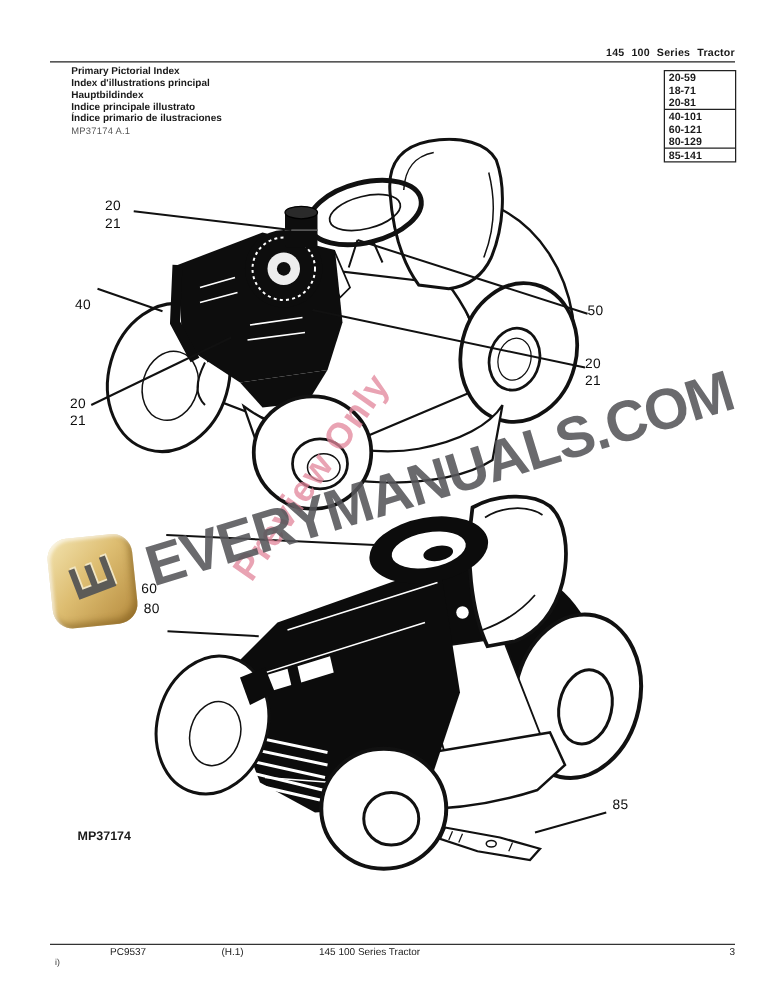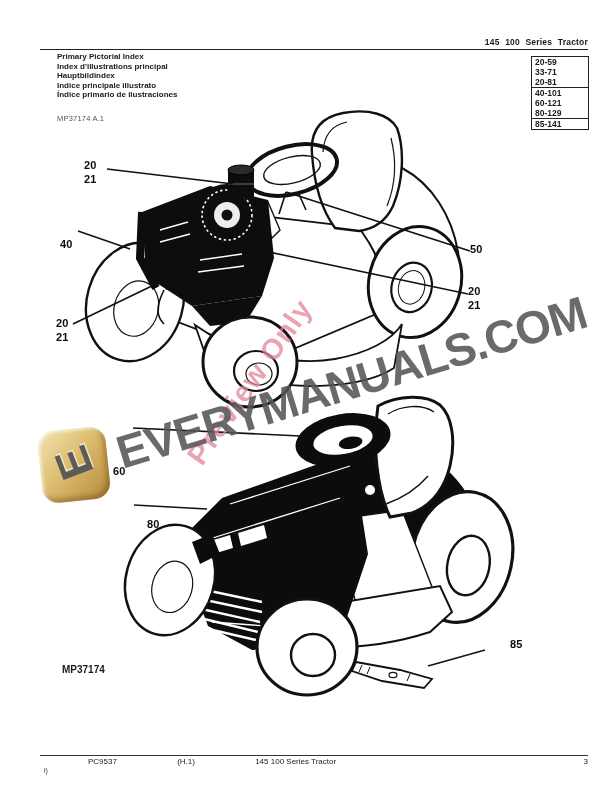--- a/index.html
+++ b/index.html
@@ -8,35 +8,35 @@
     font-family:"Liberation Sans",sans-serif;color:#1a1a1a;margin:0 auto;
   }
   
   .hdr-title{
     position:absolute;left:40px;right:24px;top:37px;text-align:right;
     font-size:8.5px;font-weight:bold;word-spacing:3px;letter-spacing:.2px;
   }
   .hdr-rule{position:absolute;left:40px;right:24px;top:49px;border-top:1.3px solid #222;}
   
   .titles{position:absolute;left:57px;top:52px;font-size:8px;font-weight:bold;line-height:9.6px;}
-  .titles .ref{margin-top:14px;font-weight:400;font-size:7.5px;color:#555;letter-spacing:.2px;}
+  .titles .ref{margin-top:0;font-weight:400;font-size:7.5px;color:#555;letter-spacing:.2px;}
   
   .ptable{
     position:absolute;left:531px;top:56px;width:56px;
     border:1.4px solid #222;font-size:8.5px;font-weight:bold;
   }
   .ptable .grp{border-bottom:1.4px solid #222;}
   .ptable .grp:last-child{border-bottom:none;}
   .ptable .row{display:flex;justify-content:flex-start;align-items:center;height:10px;padding:0 3px;}
   
   .fig{position:absolute;z-index:10;}
   .fig svg{display:block;}
   
   .callout{
-    position:absolute;z-index:40;font-size:11px;font-weight:bold;line-height:13.5px;
+    position:absolute;z-index:40;font-size:11px;font-weight:normal;line-height:13.5px;
     color:#0d0d0d;letter-spacing:.2px;
   }
   
   .wm-preview{
     position:absolute;left:250px;top:382px;z-index:25;white-space:nowrap;
     transform:translate(-50%,-50%) rotate(-55deg);
     font-size:29px;font-weight:bold;color:#e2859a;opacity:.75;letter-spacing:1px;
   }
   .wm-site{
     position:absolute;left:110px;top:428px;z-index:30;white-space:nowrap;
@@ -82,21 +82,21 @@
     <div class="ref">MP37174 A.1</div>
   </div>
 
   <div class="ptable">
     <div class="grp">
       <div class="row">
         <span>20-</span>
         <span>59</span>
       </div>
       <div class="row">
-        <span>33-</span>
+        <span>18-</span>
         <span>71</span>
       </div>
       <div class="row">
         <span>20-</span>
         <span>81</span>
       </div>
     </div>
     <div class="grp">
       <div class="row">
         <span>40-</span>
@@ -262,24 +262,24 @@
     <div>20</div>
     <div>21</div>
   </div>
   <div class="callout" style="left:56px;top:317px;">
     <div>20</div>
     <div>21</div>
   </div>
   <div class="callout" style="left:113px;top:433px;margin-top:32px;">
     <div>60</div>
   </div>
-  <div class="callout" style="left:115px;top:518px;margin-left:32px;">
+  <div class="callout" style="left:115px;top:481px;">
     <div>80</div>
   </div>
-  <div class="callout" style="left:510px;top:638px;">
+  <div class="callout" style="left:490px;top:638px;">
     <div>85</div>
   </div>
 
   <div class="wm-preview">Preview Only</div>
   <div class="wm-site">EVERYMANUALS.COM</div>
   <div class="wm-logo">
     <span>E</span>
   </div>
 
   <div class="fig-caption">MP37174</div>

